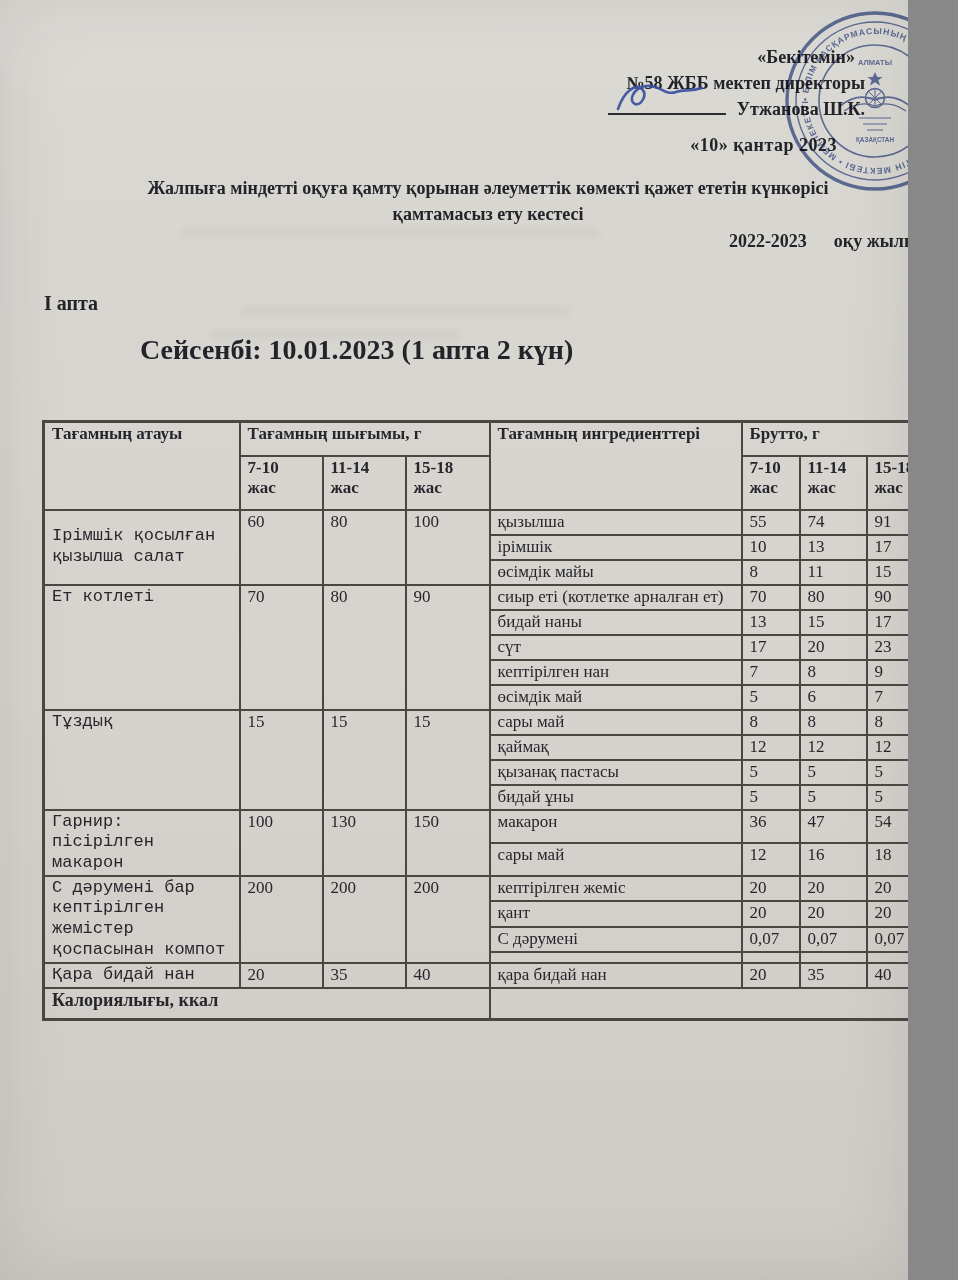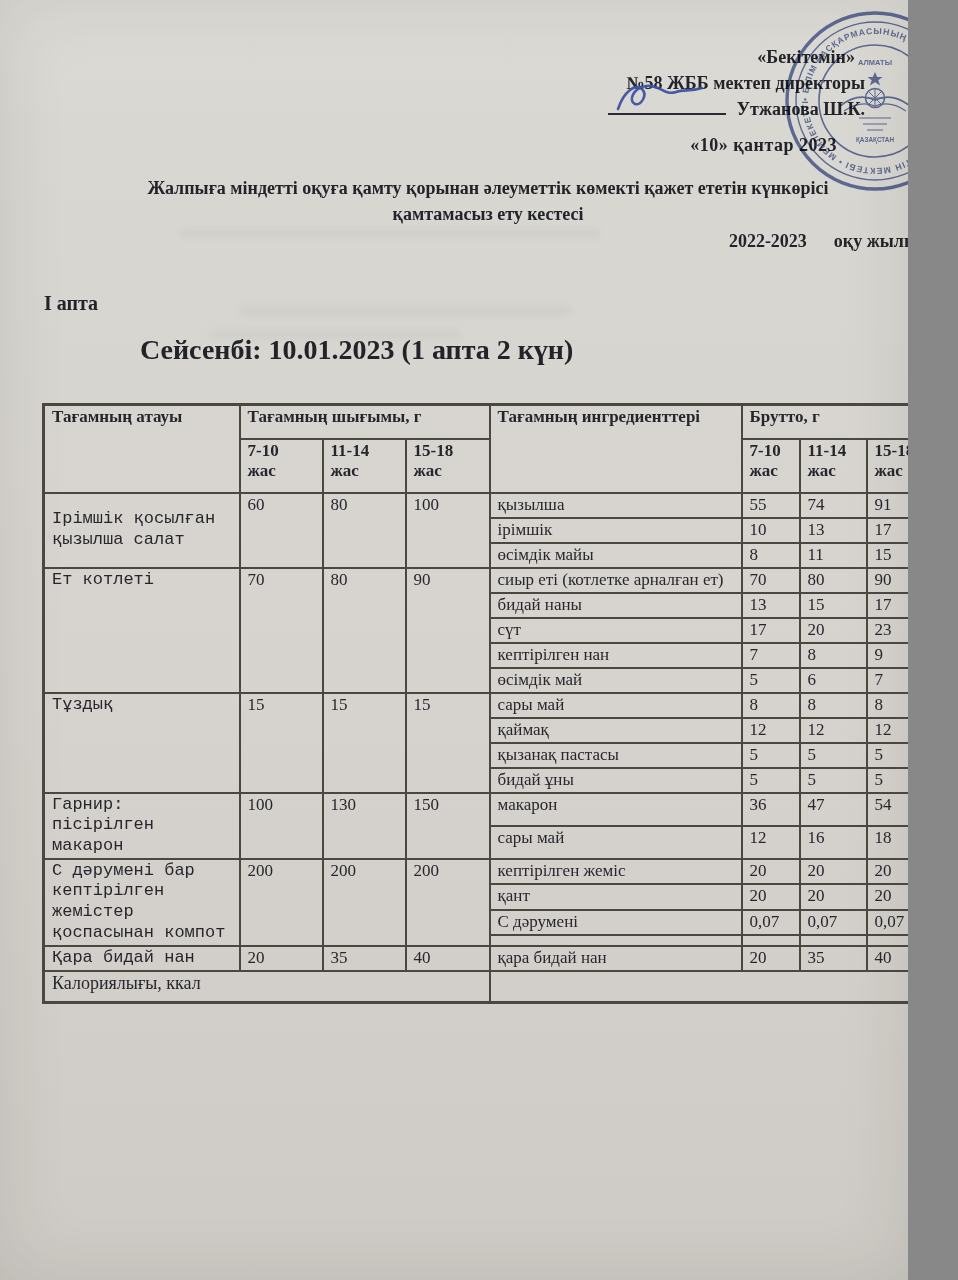--- a/index.html
+++ b/index.html
@@ -40,38 +40,38 @@
   .day-heading{
     position:absolute;top:334px;left:140px;
     font-weight:bold;font-size:28px;
   }
   
   .smudge{position:absolute;background:#6e7a6e;opacity:.07;filter:blur(3px);border-radius:4px;}
   
   .menu-table-wrap{position:absolute;top:403px;left:42px;}
   table.menu{
     border-collapse:collapse;table-layout:fixed;width:893px;
-    font-size:17px;color:#26262c;
+    font-size:17px;color:#26262c;margin-top:17px;
   }
   table.menu th,table.menu td{
     border:2px solid #4a4741;padding:1px 7px;text-align:left;vertical-align:top;
     overflow:hidden;line-height:1.22;
   }
   table.menu{border:3px solid #4a4741;}
   thead tr.hr1{height:34px;}
   thead tr.hr2{height:54px;}
   th{font-weight:bold;}
   .th-age{white-space:pre-line;}
   tr.ing-row{height:25px;}
   tr.blank-row{height:10px;}
   tr.blank-row td{padding:0;}
   td.dish-name{padding-top:3px;font-family:Liberation Mono, monospace;}
   td.dish-name.v-mid{vertical-align:middle;}
   tr.footer-row{height:32px;}
-  td.footer-label{font-weight:normal;font-size:18px;padding-top:4px;}
+  td.footer-label{font-weight:bold;font-size:18px;padding-top:4px;}
 </style>
 </head>
 <body>
 
 <div class="page">
 
   <div class="smudge" style="left:180px;top:228px;width:420px;height:10px;"></div>
   <div class="smudge" style="left:240px;top:306px;width:330px;height:10px;"></div>
   <div class="smudge" style="left:210px;top:330px;width:250px;height:9px;"></div>
 

